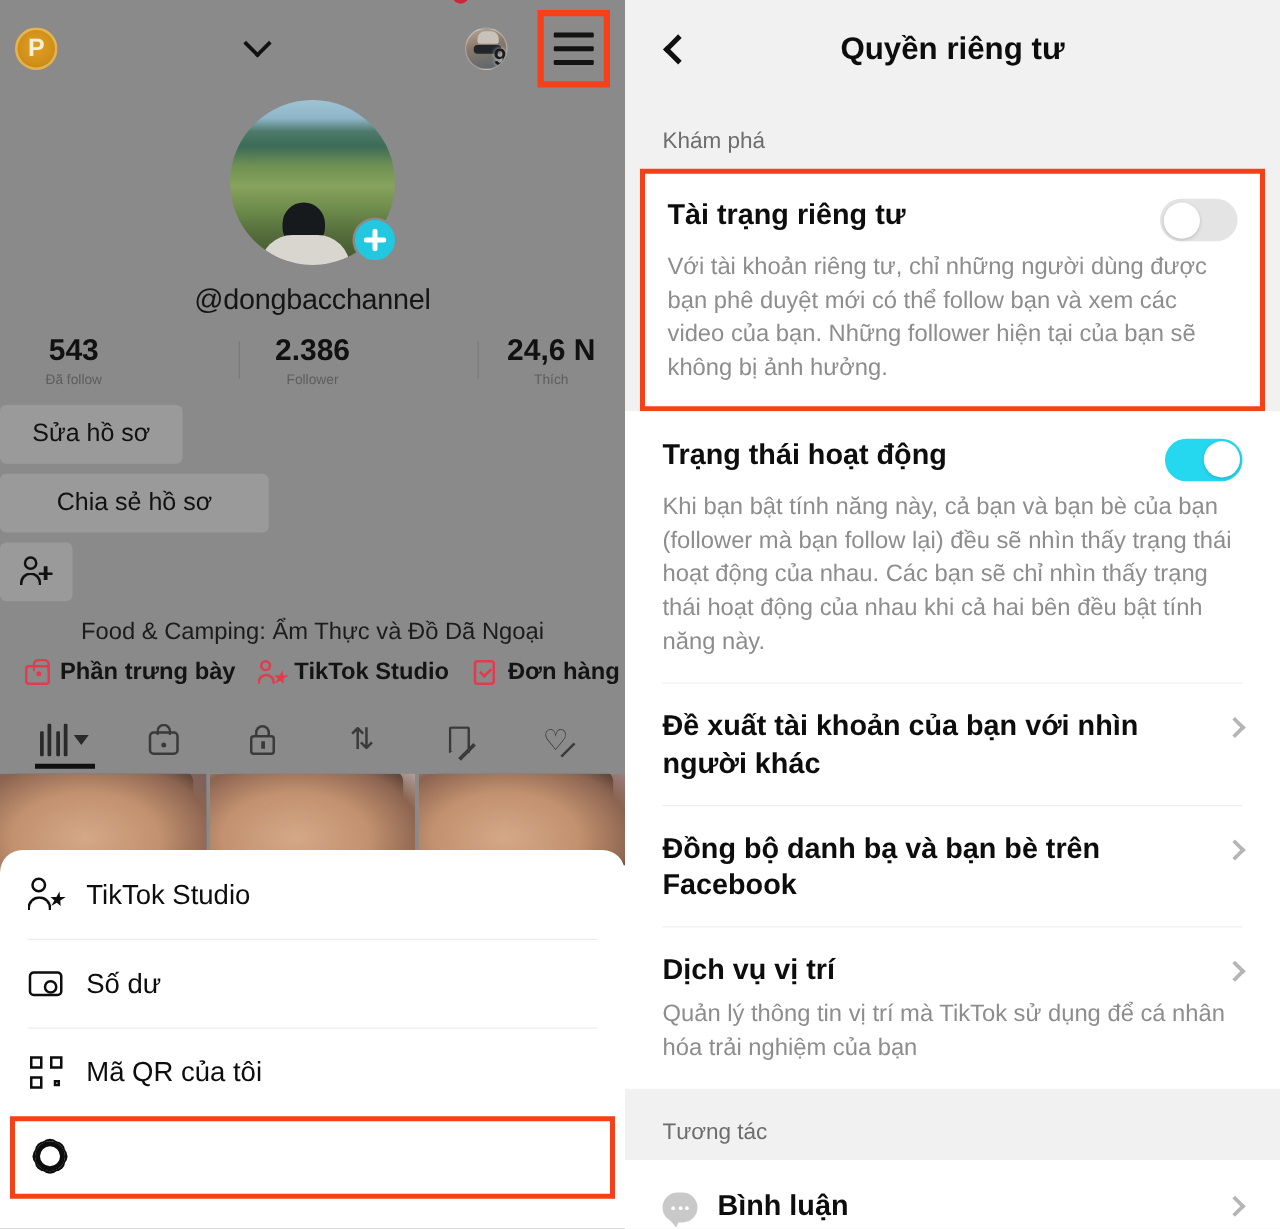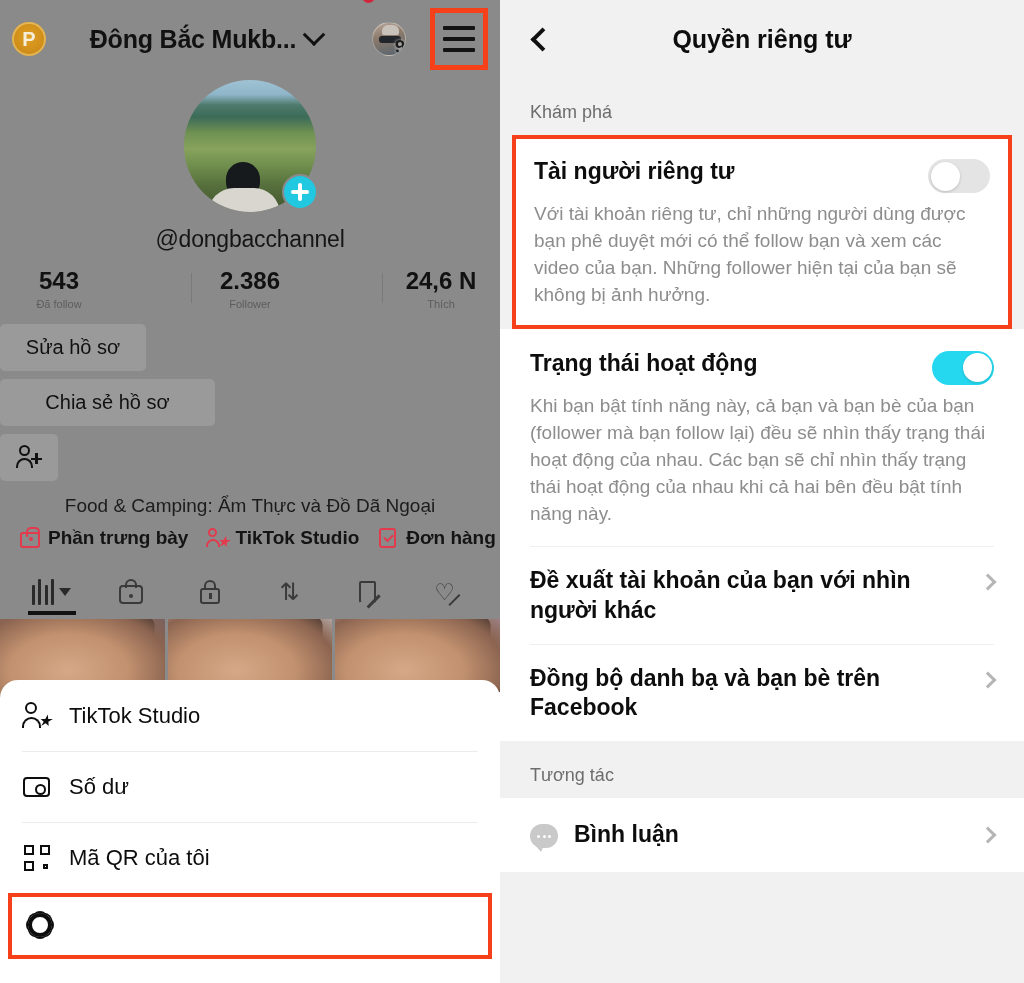--- a/index.html
+++ b/index.html
@@ -351,21 +351,20 @@
 <body>
 
 <div class="screen">
 
   <div class="left">
 
     <div class="l-header">
       <div class="coin">P</div>
 
       <div class="title-wrap">
-        <div class="l-title">Đông Bắc Mukb...</div>
         <div class="chev-down"></div>
       </div>
 
       <div class="head-right">
         <div class="red-dot"></div>
         <div class="mini-avatar">
           <span class="badge99">99</span>
         </div>
         <div class="hamburger-box">
           <span></span>
@@ -538,21 +537,21 @@
         <span class="chev-left"></span>
       </div>
       <div class="r-title">Quyền riêng tư</div>
     </div>
 
     <div class="section-head">Khám phá</div>
 
     <div class="card hl-card">
       <div class="row" style="padding:18px 18px 16px;">
         <div class="row-flex">
-          <div class="row-title">Tài người riêng tư</div>
+          <div class="row-title">Tài trạng riêng tư</div>
           <div class="toggle off">
             <span class="knob"></span>
           </div>
         </div>
         <div class="row-desc">Với tài khoản riêng tư, chỉ những người dùng được bạn phê duyệt mới có thể follow bạn và xem các video của bạn. Những follower hiện tại của bạn sẽ không bị ảnh hưởng.</div>
       </div>
     </div>
 
     <div class="card pad">
 
@@ -573,20 +572,27 @@
         </div>
       </div>
 
       <div class="row sep">
         <div class="row-flex">
           <div class="row-title">Đồng bộ danh bạ và bạn bè trên Facebook</div>
           <span class="chev-right"></span>
         </div>
       </div>
 
+      <div class="row sep">
+        <div class="row-flex">
+          <div class="row-title">Dịch vụ vị trí</div>
+          <span class="chev-right"></span>
+        </div>
+        <div class="row-desc">Quản lý thông tin vị trí mà TikTok sử dụng để cá nhân hóa trải nghiệm của bạn</div>
+      </div>
     </div>
 
     <div class="section-head">Tương tác</div>
 
     <div class="card pad">
       <div class="row-comment">
         <span class="cmt-icon">
           <i></i>
             <i></i>
             <i></i>

